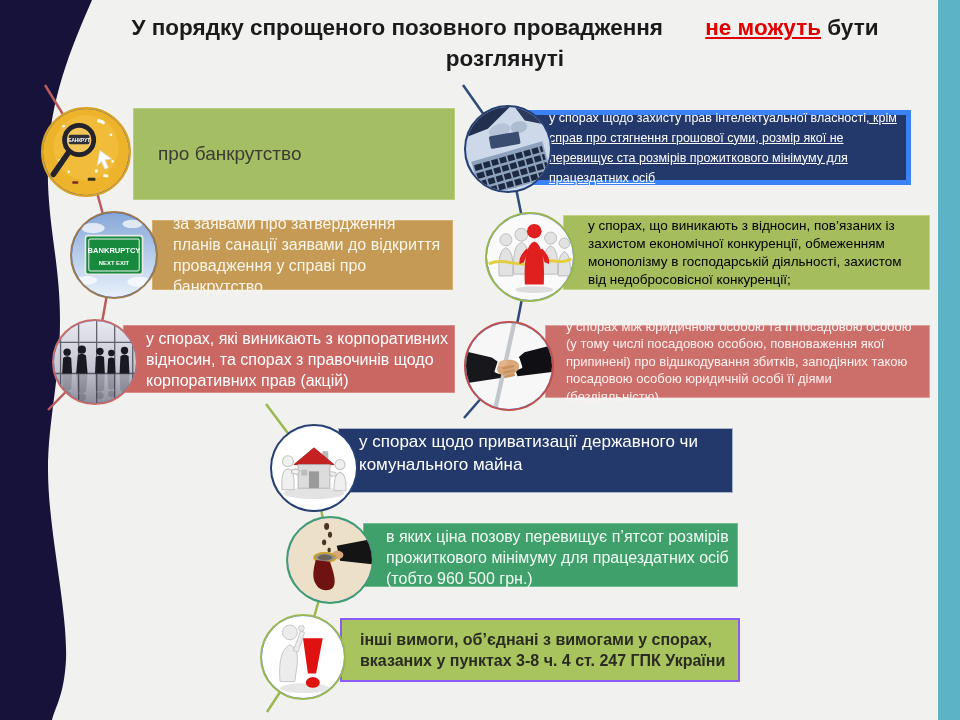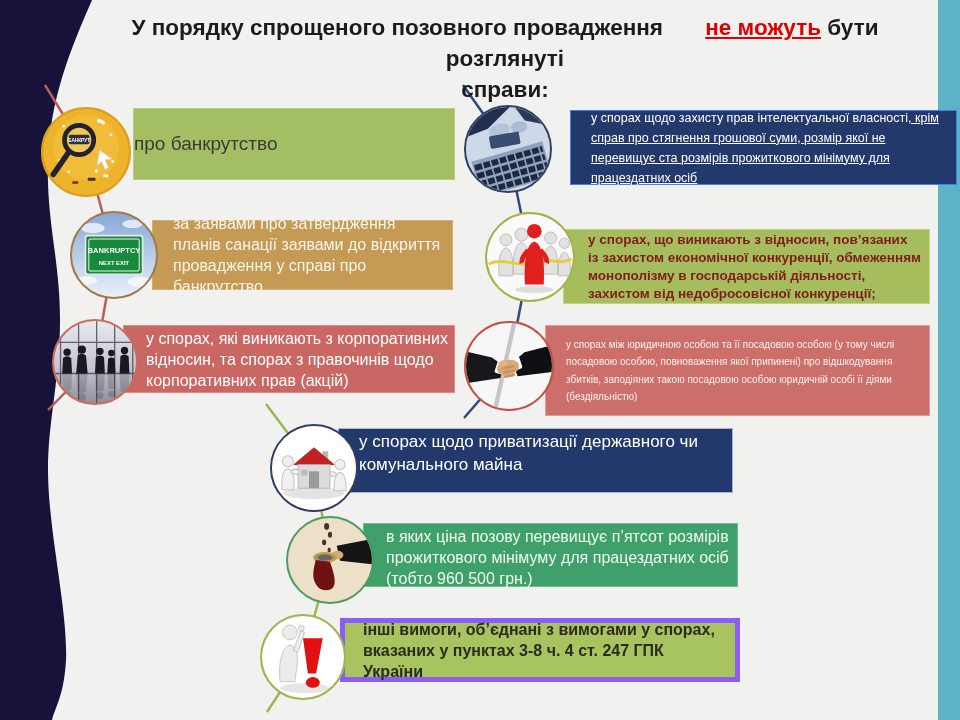--- a/index.html
+++ b/index.html
@@ -14,40 +14,40 @@
   .title{
     position:absolute;left:80px;top:12px;width:850px;z-index:4;
     text-align:center;font-weight:bold;font-size:22.5px;line-height:31px;color:#1b1b1b;
   }
   .title .hl{color:#e10000;text-decoration:underline;margin-left:36px;}
   .title .line2{display:block;}
   .box{
     position:absolute;display:flex;align-items:center;box-sizing:border-box;z-index:2;
   }
   .box .txt{width:100%;}
-  .b1{left:133px;top:108px;width:322px;height:72px;background:#a4bf63;border:1px solid #b9cd80;
-      padding-left:0;color:#3b3b33;font-size:19px;}
+  .b1{left:133px;top:108px;width:322px;height:92px;background:#a4bf63;border:1px solid #b9cd80;
+      padding-left:24px;color:#3b3b33;font-size:19px;}
   .b2{left:152px;top:220px;width:301px;height:70px;background:#c49a55;border:1px solid #d3ae70;
       padding:0 6px 0 20px;color:#faf5ea;font-size:16px;line-height:21px;}
   .b3{left:123px;top:325px;width:332px;height:68px;background:#ca6763;border:1px solid #d98d89;
       padding:0 6px 0 22px;color:#ffffff;font-size:16px;line-height:21px;}
-  .b4{left:570px;top:110px;width:387px;height:75px;background:#24396b;border:1px solid #3b82f6;
+  .b4{left:524px;top:110px;width:387px;height:75px;background:#24396b;border:5px solid #3b82f6;
       padding:0 8px 0 20px;color:#ffffff;font-size:12.5px;line-height:20px;}
   .b4 .u{text-decoration:underline;}
-  .b5{left:563px;top:229px;width:367px;height:75px;background:#a6bd5e;border:1px solid #c1d484;
-      padding:0 8px 0 24px;color:#7f1d1d;font-size:13.5px;line-height:18px;font-weight:bold;}
-  .b6{left:545px;top:325px;width:385px;height:91px;background:#cc6f6a;border:1px solid #dd9d98;
-      padding:0 8px 0 20px;color:#fdf2f1;font-size:10px;line-height:17.5px;}
+  .b5{left:563px;top:215px;width:367px;height:75px;background:#a6bd5e;border:1px solid #c1d484;
+      padding:0 8px 0 24px;color:#000000;font-size:13.5px;line-height:18px;font-weight:normal;}
+  .b6{left:545px;top:325px;width:385px;height:73px;background:#cc6f6a;border:1px solid #dd9d98;
+      padding:0 8px 0 20px;color:#fdf2f1;font-size:13px;line-height:17.5px;}
   .b7{left:338px;top:428px;width:395px;height:65px;background:#24396b;border:1px solid #a9b5c9;
       padding:0 10px 15px 20px;color:#ffffff;font-size:17px;line-height:23px;}
   .b8{left:363px;top:523px;width:375px;height:64px;background:#3fa06b;border:1px solid #6fbc92;
       padding:4px 8px 0 22px;color:#f1fbf5;font-size:16px;line-height:21px;}
-  .b9{left:340px;top:618px;width:400px;height:64px;background:#a8c45e;border:5px solid #8b5cf6;
+  .b9{left:340px;top:618px;width:400px;height:64px;background:#a8c45e;border:2px solid #8b5cf6;
       padding:0 8px 0 18px;color:#2b2b22;font-size:16px;line-height:21px;font-weight:bold;}
-  .circle{position:absolute;border-radius:50%;overflow:hidden;z-index:3;box-sizing:border-box;background:#f97316;}
+  .circle{position:absolute;border-radius:50%;overflow:hidden;z-index:3;box-sizing:border-box;background:#1d4ed8;}
   .circle svg{width:100%;height:100%;}
   .c1{left:41px;top:107px;width:90px;height:90px;border:2px solid #d8a225;}
   .c2{left:70px;top:211px;width:88px;height:88px;border:2px solid #9c7a4e;}
   .c3{left:52px;top:319px;width:86px;height:86px;border:2px solid #c96b67;}
   .c4{left:464px;top:105px;width:88px;height:88px;border:2px solid #27406e;}
   .c5{left:485px;top:212px;width:90px;height:90px;border:2px solid #9ab84f;}
   .c6{left:464px;top:321px;width:90px;height:90px;border:2px solid #c0504d;}
   .c7{left:270px;top:424px;width:88px;height:88px;border:2px solid #27406e;}
   .c8{left:286px;top:516px;width:88px;height:88px;border:2px solid #3fa06b;}
   .c9{left:260px;top:614px;width:86px;height:86px;border:2px solid #9ab84f;}
@@ -59,21 +59,20 @@
   <path d="M0,0 L92,0 C70,50 50,100 48,160 C46,220 60,260 60,320
         C60,380 48,420 48,470 C48,530 68,610 66,660 C64,695 56,705 52,720 L0,720 Z" fill="#16123a"></path>
   <polyline points="45,85 86,152 114,255 95,362 48,410" fill="none" stroke="#b85c5c" stroke-width="2.5"></polyline>
   <polyline points="463,85 508,149 530,257 509,366 464,418" fill="none" stroke="#2e4b7a" stroke-width="2.5"></polyline>
   <polyline points="266,404 314,468 330,560 303,657 267,712" fill="none" stroke="#9ab84f" stroke-width="2.5"></polyline>
 </svg>
 <div class="stripe"></div>
 
 <div class="title">
   <span>У порядку спрощеного позовного провадження </span><span class="hl">не можуть</span><span> бути розглянуті</span>
-  <span class="line2">справи:</span>
 </div>
 
 <div class="box b1">
   <div class="txt">про банкрутство</div>
 </div>
 <div class="box b2">
   <div class="txt">за заявами про затвердження планів санації заявами до відкриття провадження у справі про банкрутство</div>
 </div>
 <div class="box b3">
   <div class="txt">у спорах, які виникають з корпоративних відносин, та спорах з правочинів щодо корпоративних прав (акцій)</div>

